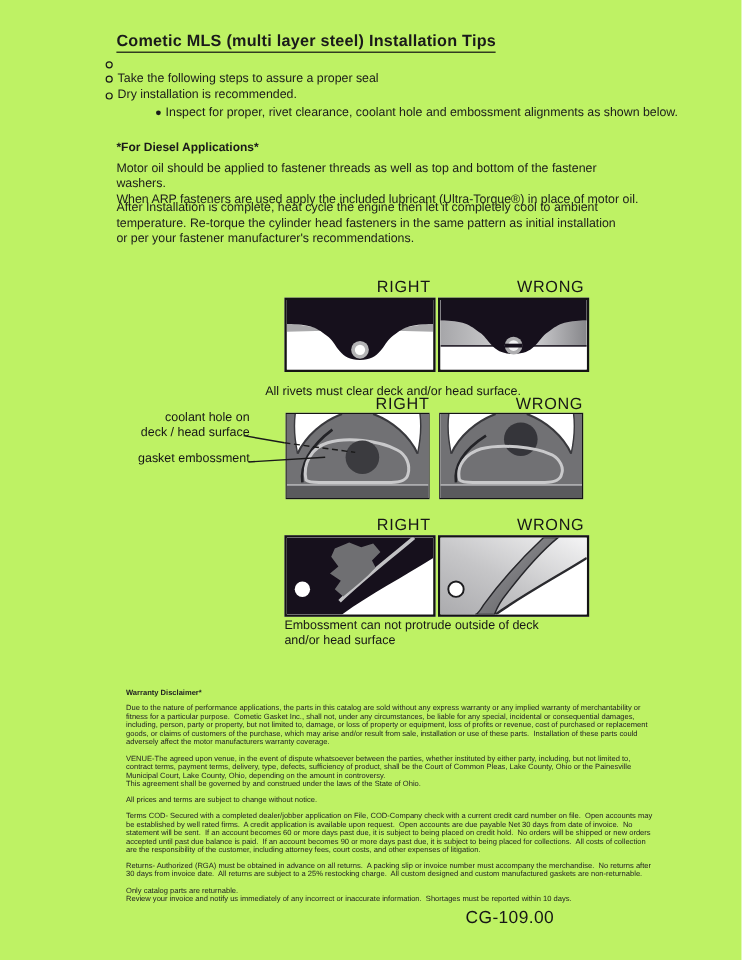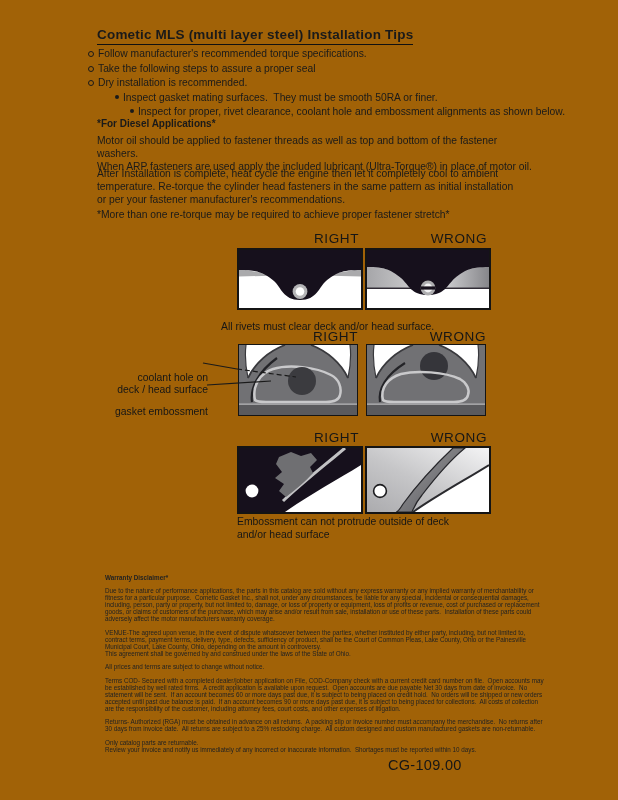--- a/index.html
+++ b/index.html
@@ -1,81 +1,75 @@
 <!DOCTYPE html>
 <html><head>
 <meta charset="utf-8">
 <style>
   html,body{margin:0;padding:0;background:#ffffff;}
   .page{
-    position:relative;width:618px;height:800px;background:#a16207;overflow:hidden;
+    position:relative;width:618px;height:800px;background:#bef264;overflow:hidden;
     font-family:"Liberation Sans",sans-serif;color:#1a1a1a;
   }
   .abs{position:absolute;}
   .title{
     font-size:13.5px;font-weight:bold;letter-spacing:.2px;
     border-bottom:1.6px solid #111;padding-bottom:2px;display:inline-block;
   }
   .body-txt{font-size:10.3px;line-height:13px;white-space:pre;}
   .wrap-txt{font-size:10.3px;line-height:13px;white-space:pre-line;}
   .bullet-row{display:flex;align-items:flex-start;margin-bottom:1.6px;}
   .b-hollow{width:4px;height:4px;border:1px solid #1a1a1a;border-radius:50%;
     flex:0 0 auto;margin:4px 4px 0 0;}
   .b-solid{width:4px;height:4px;background:#1a1a1a;border-radius:50%;
     flex:0 0 auto;margin:4px 4px 0 0;}
   .sec-head{font-size:10px;font-weight:bold;}
   .fig-label{width:122px;text-align:right;font-size:13.5px;letter-spacing:.6px;color:#161616;}
   .fig-caption{font-size:10.4px;line-height:12.5px;white-space:pre-line;color:#161616;}
   .fig-box{display:block;border:2px solid #141414;background:#fff;}
   .fig-box2{display:block;border:1.6px solid #141414;background:#fff;}
-  .ann-label{font-size:10.4px;line-height:11.5px;text-align:right;white-space:pre-line;color:#161616;margin-top:29px;}
+  .ann-label{font-size:10.4px;line-height:11.5px;text-align:right;white-space:pre-line;color:#161616;}
   .legal{width:416px;font-size:6.3px;line-height:7px;color:#222;}
   .legal .lg-head{font-weight:bold;margin:0 0 6px 0;}
   .legal p{margin:0 0 6.5px 0;white-space:pre;}
   .doc-code{font-size:14.5px;letter-spacing:.3px;color:#161616;}
 </style>
 </head>
 <body>
 
 <div class="page">
 
   <div class="abs" style="left:97px;top:25px;">
     <span class="title">Cometic MLS (multi layer steel) Installation Tips</span>
   </div>
 
   <div class="abs" style="left:88px;top:47px;width:470px;">
     <div class="bullet-row">
       <span class="b-hollow"></span>
-      <span class="body-txt">Follow manufacturer's recommended torque specifications.</span>
     </div>
     <div class="bullet-row">
       <span class="b-hollow"></span>
       <span class="body-txt">Take the following steps to assure a proper seal</span>
     </div>
     <div class="bullet-row">
       <span class="b-hollow"></span>
       <span class="body-txt">Dry installation is recommended.</span>
-    </div>
-    <div class="bullet-row" style="margin-left:27px;">
-      <span class="b-solid"></span>
-      <span class="body-txt">Inspect gasket mating surfaces.  They must be smooth 50RA or finer.</span>
     </div>
     <div class="bullet-row" style="margin-left:42px;">
       <span class="b-solid"></span>
       <span class="body-txt">Inspect for proper, rivet clearance, coolant hole and embossment alignments as shown below.</span>
     </div>
   </div>
 
   <div class="abs sec-head" style="left:97px;top:118px;">*For Diesel Applications*</div>
   <div class="abs wrap-txt" style="left:97px;top:134px;width:440px;">Motor oil should be applied to fastener threads as well as top and bottom of the fastener washers.
 When ARP fasteners are used apply the included lubricant (Ultra-Torque®) in place of motor oil.</div>
   <div class="abs wrap-txt" style="left:97px;top:167px;width:440px;">After Installation is complete, heat cycle the engine then let it completely cool to ambient
 temperature. Re-torque the cylinder head fasteners in the same pattern as initial installation
 or per your fastener manufacturer's recommendations.</div>
-  <div class="abs body-txt" style="left:97px;top:208px;">*More than one re-torque may be required to achieve proper fastener stretch*</div>
 
   <div class="abs fig-label" style="left:237px;top:231px;">RIGHT</div>
   <div class="abs fig-label" style="left:365px;top:231px;">WRONG</div>
 
   <svg class="abs fig-box" style="left:237px;top:248px;" width="122" height="58" viewBox="0 0 122 58">
     <rect x="0" y="0" width="122" height="58" fill="#ffffff"></rect>
     <polygon points="0,19 40,25.5 0,26.5" fill="#aaaaac"></polygon>
     <polygon points="122,19 82,25.5 122,26.5" fill="#aaaaac"></polygon>
     <path d="M0,0 H122 V20 C102,20 97,23 87,31 C80,37 78,50 61,50 C44,50 42,37 35,31 C25,23 20,20 0,20 Z" fill="#16101c"></path>
     <circle cx="61" cy="41.5" r="7.4" fill="#b4b4b6"></circle>

